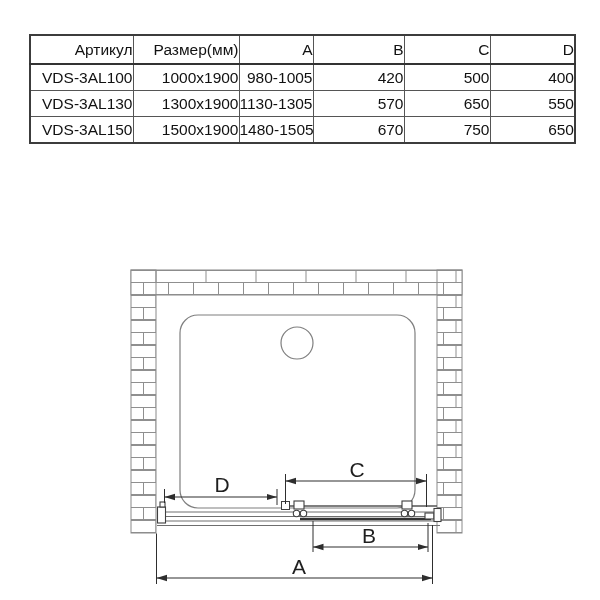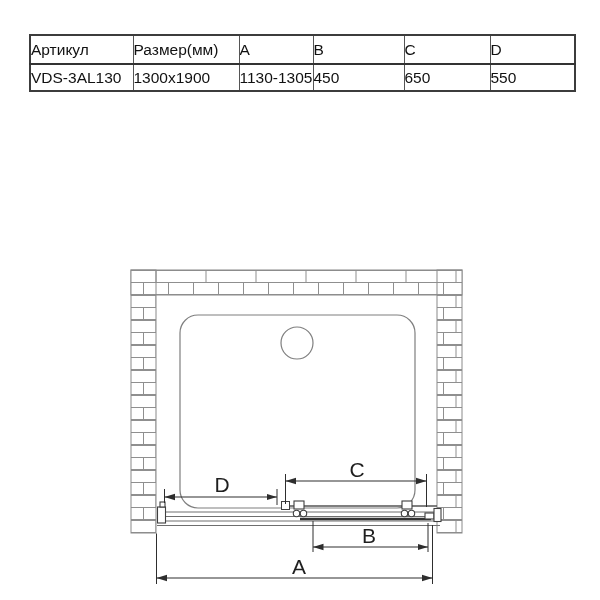--- a/index.html
+++ b/index.html
@@ -9,21 +9,21 @@
   }
   
   .spec-table{
     position:absolute;left:29px;top:34px;width:545px;
     border-collapse:collapse;table-layout:fixed;
     font-size:15.5px;color:#111;
     border:2px solid #3c3c3c;
   }
   .spec-table th,.spec-table td{
     border:1px solid #555;
-    text-align:left;vertical-align:middle;
+    text-align:right;vertical-align:middle;
     padding:0;height:25px;line-height:25px;
     white-space:nowrap;overflow:hidden;
     font-weight:normal;
   }
   .spec-table thead th{height:27px;line-height:27px;border-bottom:2px solid #333;}
   .spec-table col:nth-child(1){width:103px;}
   .spec-table col:nth-child(2){width:106px;}
   .spec-table col:nth-child(3){width:74px;}
   .spec-table col:nth-child(4){width:91px;}
   .spec-table col:nth-child(5){width:86px;}
@@ -49,26 +49,42 @@
         <th>Артикул</th>
         <th>Размер(мм)</th>
         <th>A</th>
         <th>B</th>
         <th>C</th>
         <th>D</th>
       </tr>
   </thead>
   <tbody>
       <tr>
+        <td>VDS-3AL100</td>
+        <td>1000x1900</td>
+        <td>980-1005</td>
+        <td>420</td>
+        <td>500</td>
+        <td>400</td>
+      </tr>
+      <tr>
         <td>VDS-3AL130</td>
         <td>1300x1900</td>
         <td>1130-1305</td>
-        <td>450</td>
+        <td>570</td>
         <td>650</td>
         <td>550</td>
+      </tr>
+      <tr>
+        <td>VDS-3AL150</td>
+        <td>1500x1900</td>
+        <td>1480-1505</td>
+        <td>670</td>
+        <td>750</td>
+        <td>650</td>
       </tr>
     </tbody>
 </table>
 
 <svg class="diagram" viewBox="0 0 600 600" xmlns="http://www.w3.org/2000/svg">
   <defs>
     <pattern id="brick" width="50" height="25" patternUnits="userSpaceOnUse" patternTransform="translate(131,270)">
       <rect width="50" height="25" fill="#ffffff"></rect>
       <path d="M0 0.5H50 M0 12.5H50 M0 24.5H50 M25 0V12.5 M12.5 12.5V25 M37.5 12.5V25" stroke="#8f8f8f" stroke-width="1" fill="none"></path>
     </pattern>

